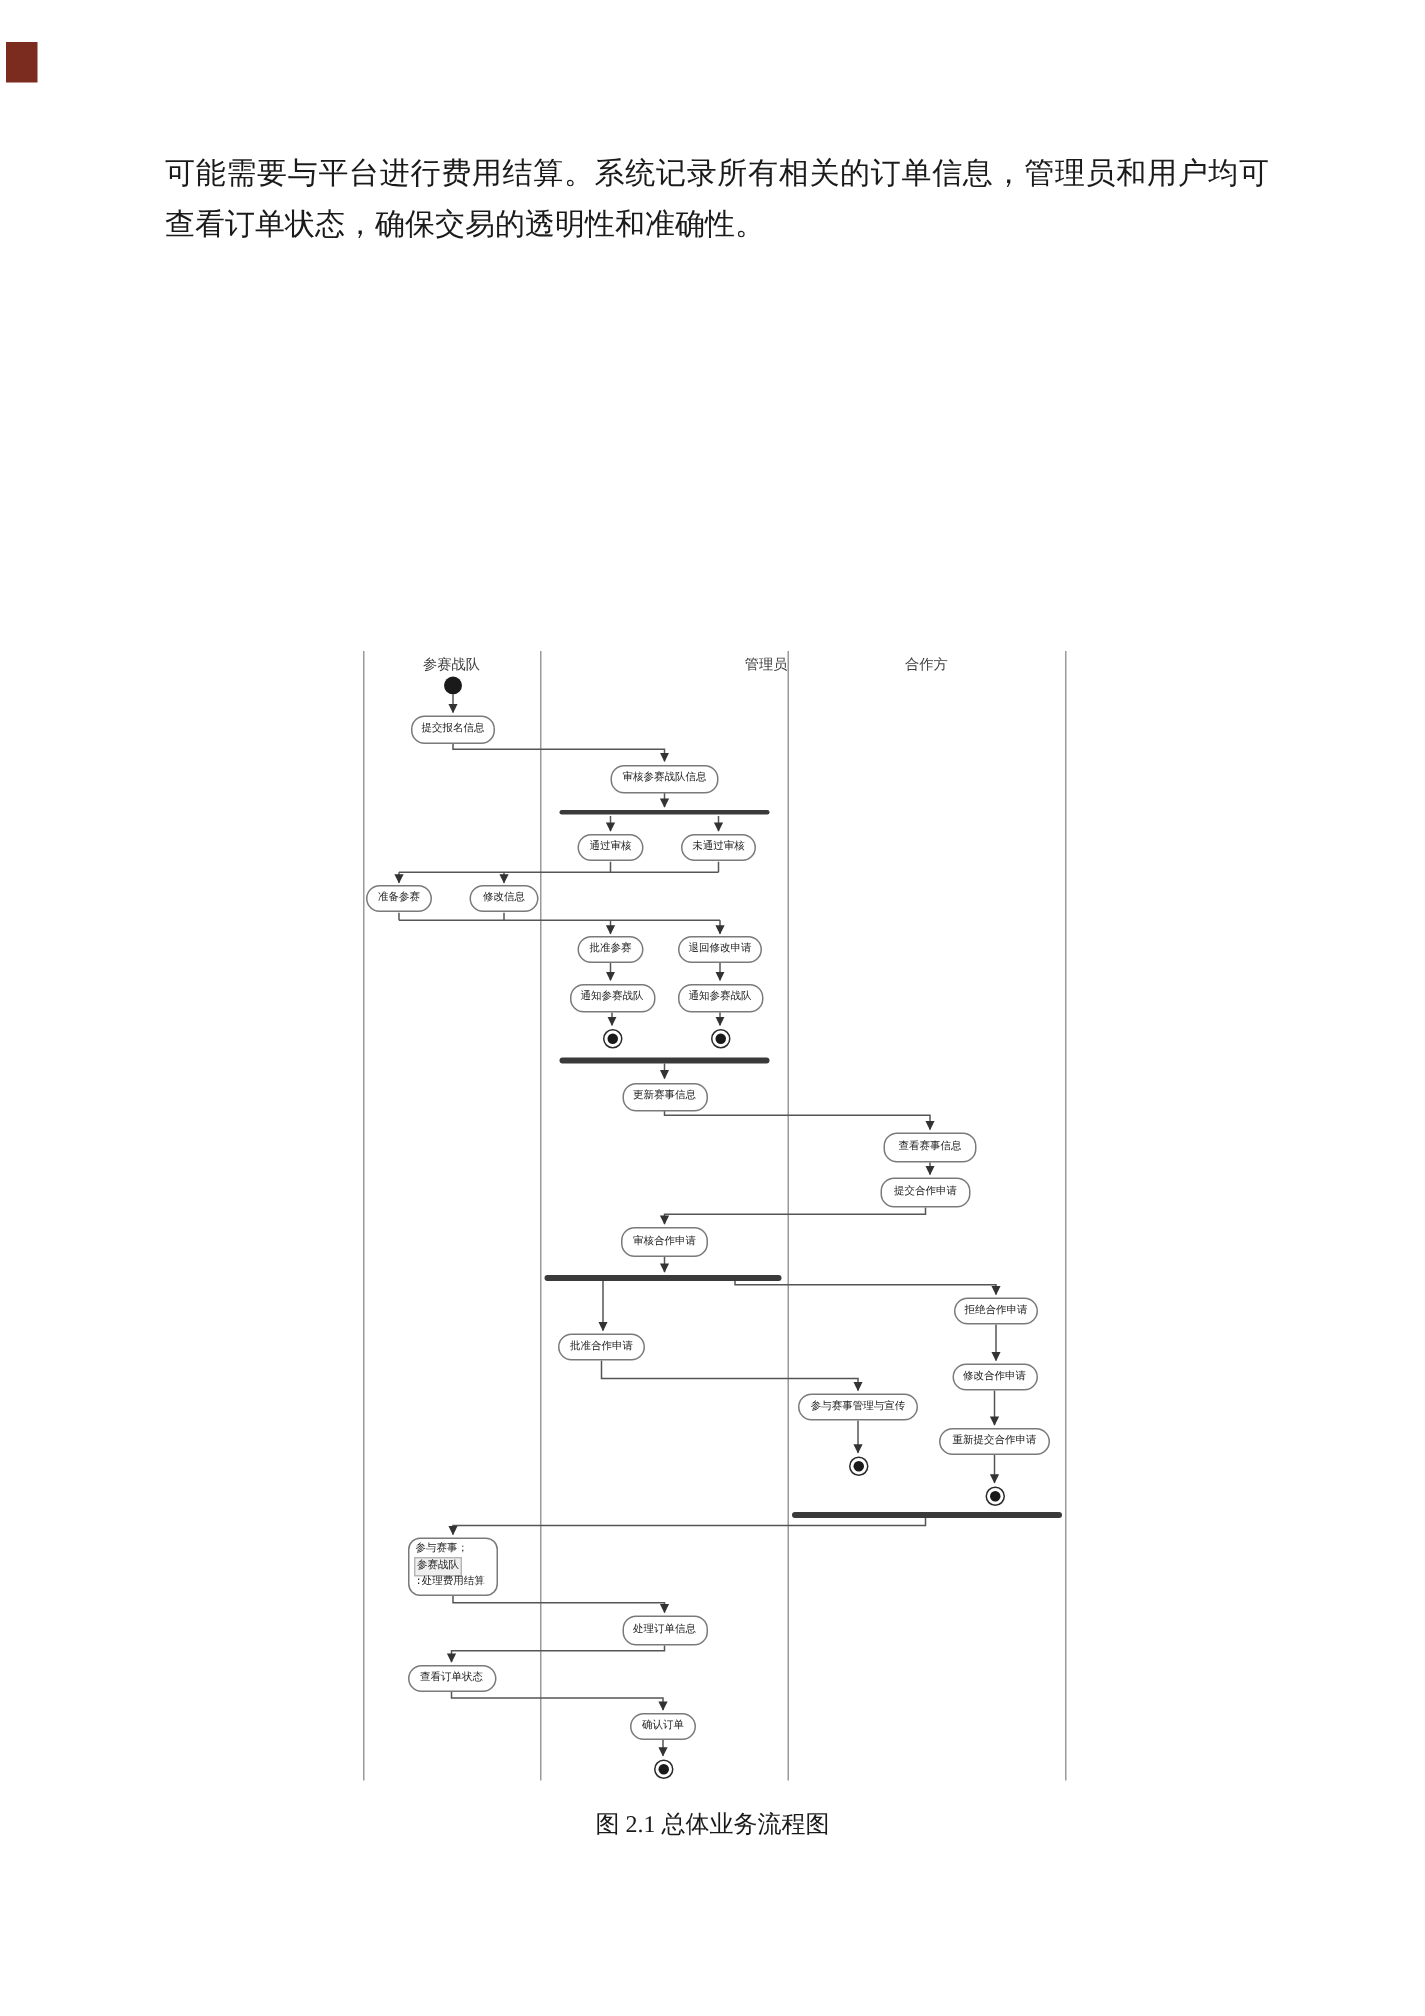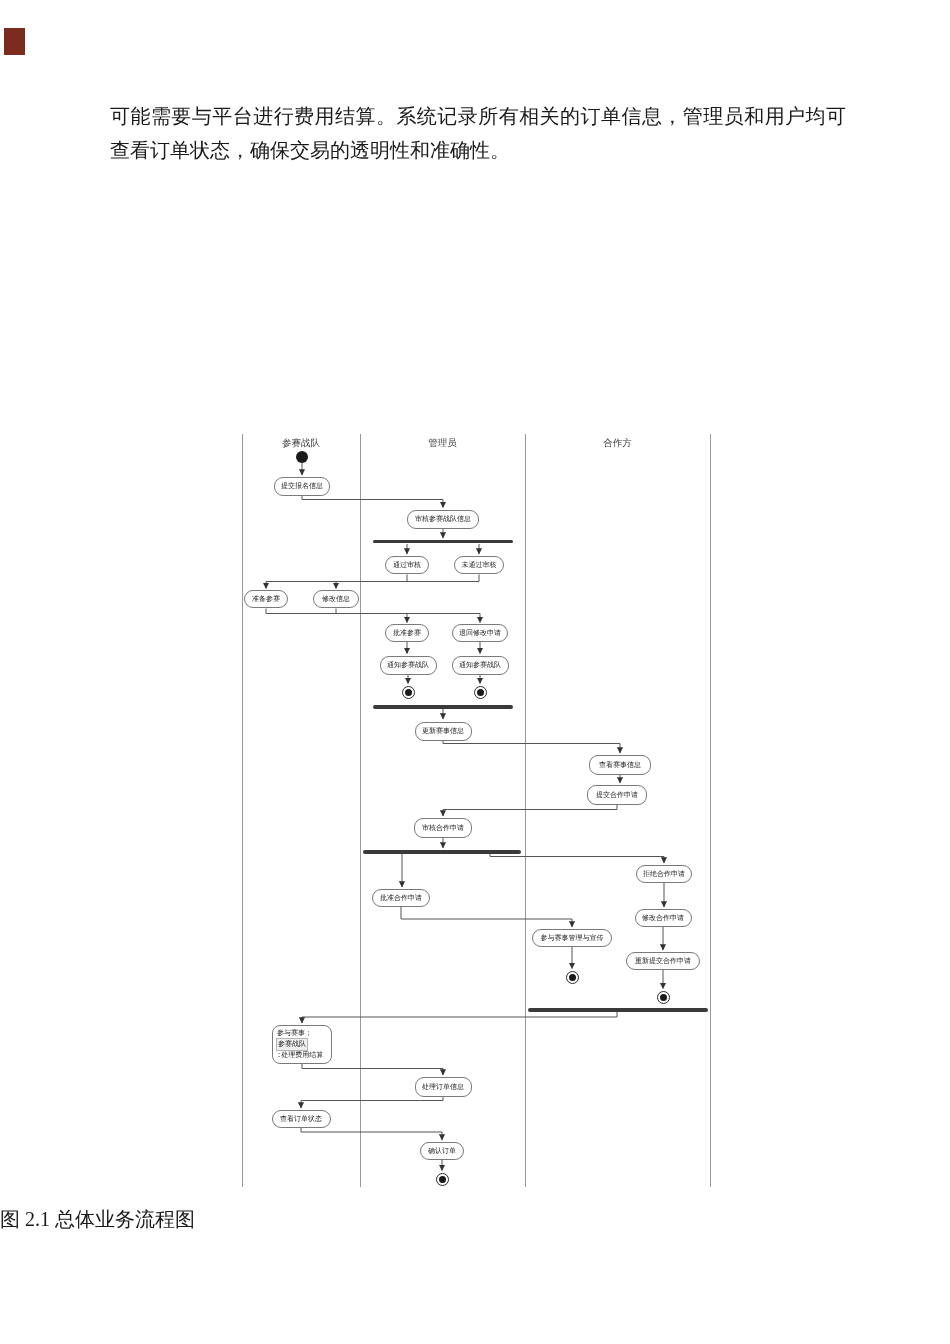--- a/index.html
+++ b/index.html
@@ -10,22 +10,22 @@
   .corner-mark{
     position:absolute;left:4px;top:28px;width:21px;height:27px;background:#7c2b1f;
   }
   .body-text{
     position:absolute;left:110px;top:100px;width:736px;
     font-size:20px;line-height:33.5px;color:#1a1a1a;text-align:justify;
   }
   .body-text p{margin:0;}
   .body-text p.indent{text-indent:2em;}
   .figure-caption{
-    position:absolute;left:0;top:1206px;width:950px;text-align:left;
-    font-size:20px;color:#1a1a1a;
+    position:absolute;left:0;top:1206px;width:950px;text-align:center;
+    font-size:16px;color:#1a1a1a;
   }
   
   .diagram{
     position:absolute;left:240px;top:434px;width:472px;height:756px;
     font-family:Liberation Mono, monospace;
   }
   .lane-line{position:absolute;top:0;width:1px;height:753px;background:#9a9a9a;}
   .lane-header{
     position:absolute;top:3px;font-size:9.5px;color:#3c3c3c;text-align:center;
   }
@@ -63,21 +63,21 @@
 </div>
 
 <div class="diagram">
 
   <div class="lane-line" style="left:2px;"></div>
   <div class="lane-line" style="left:120px;"></div>
   <div class="lane-line" style="left:285px;"></div>
   <div class="lane-line" style="left:470px;"></div>
 
   <div class="lane-header" style="left:2px;width:118px;">参赛战队</div>
-  <div class="lane-header" style="left:120px;width:165px;">管理员</div>
+  <div class="lane-header" style="left:120px;width:165px;text-align:right;">管理员</div>
   <div class="lane-header" style="left:285px;width:185px;">合作方</div>
 
   <svg class="edges" width="472" height="756" viewBox="0 0 472 756">
     <defs>
       <marker id="arrow" viewBox="0 0 8 8" refX="6.5" refY="4" markerWidth="7" markerHeight="7" orient="auto" markerUnits="userSpaceOnUse">
         <path d="M0,0.5 L7,4 L0,7.5 z" fill="#333"></path>
       </marker>
     </defs>
     <g fill="none" stroke="#555" stroke-width="1">
       <polyline points="62,29 62,41" marker-end="url(#arrow)"></polyline>

